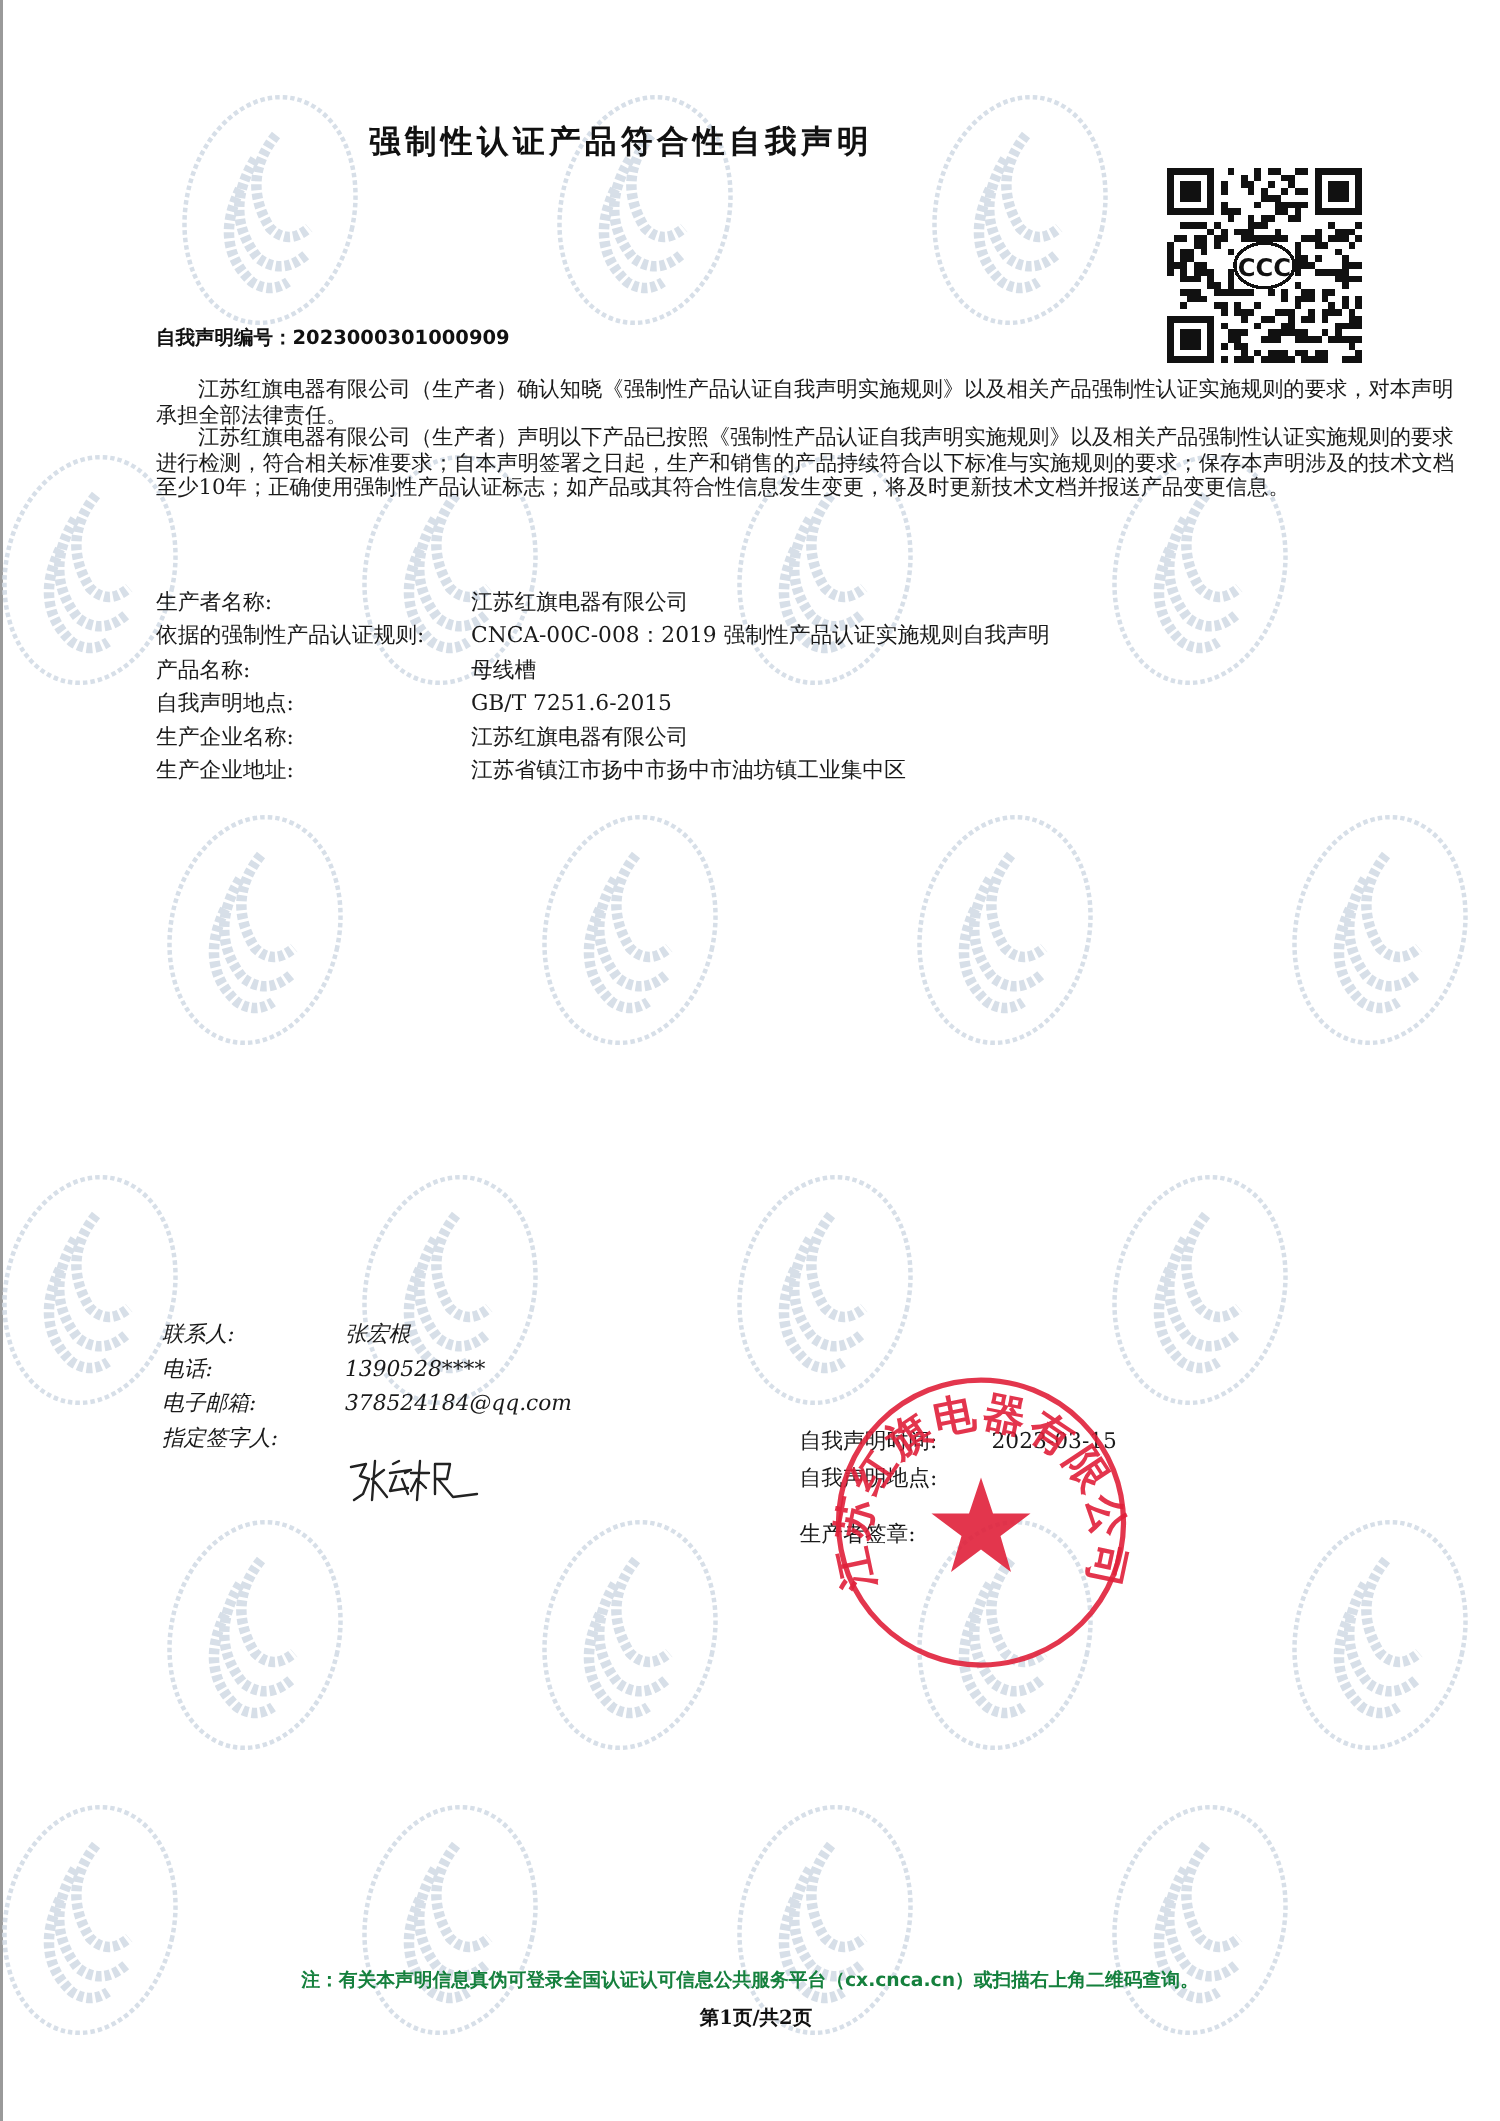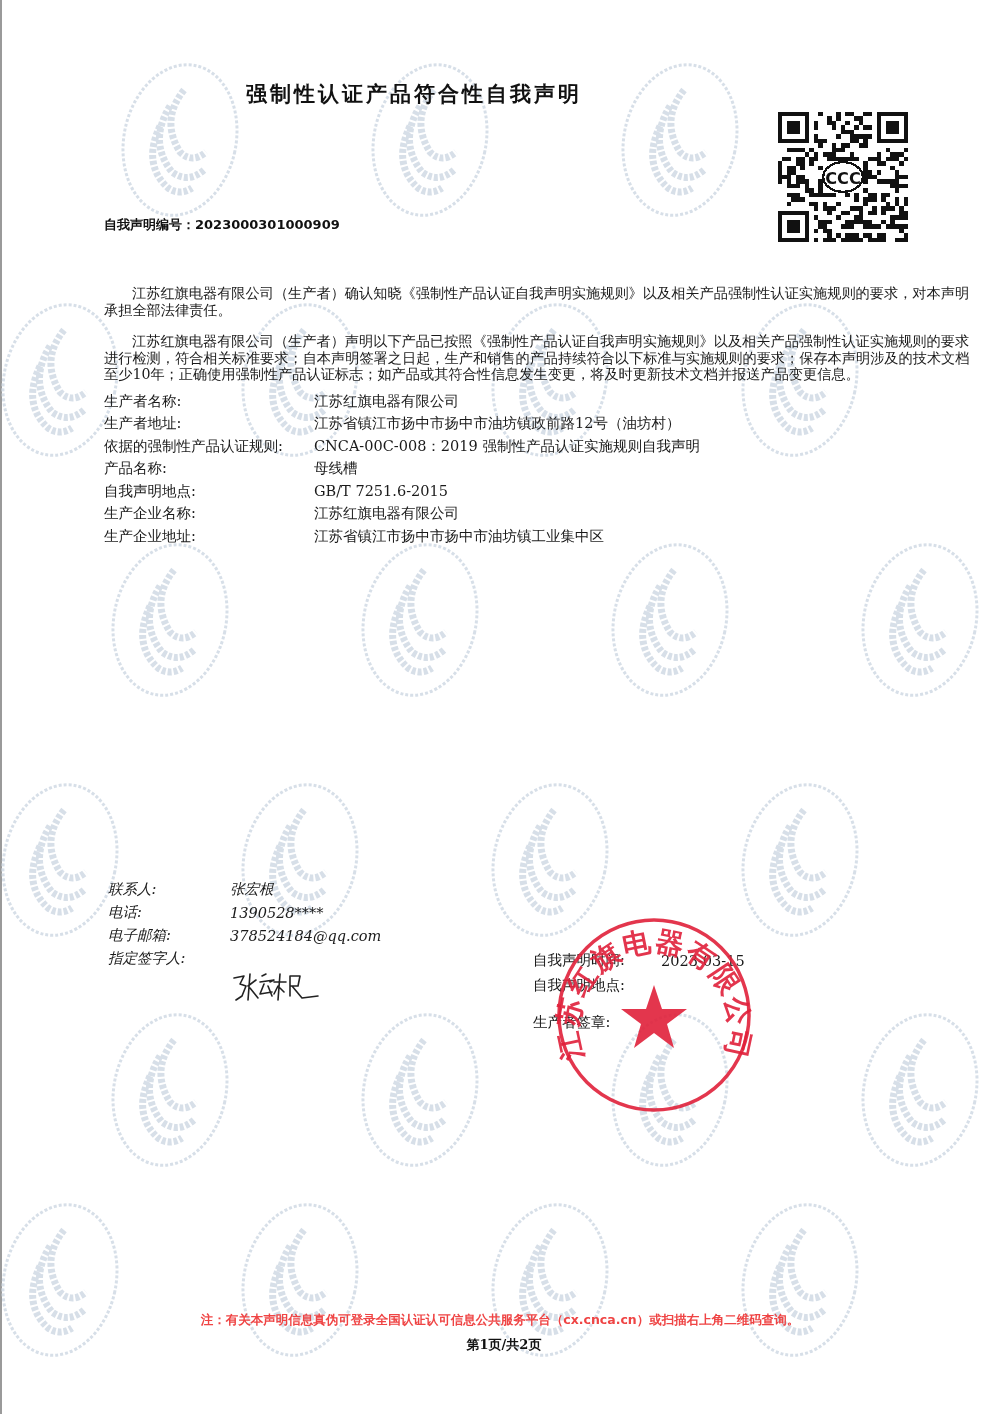--- a/index.html
+++ b/index.html
@@ -14,39 +14,39 @@
   .wm { position: absolute; width: 120px; height: 160px; }
   .title {
     position: absolute; top: 80px; left: 0; width: 828px; text-align: center;
     font-family: "DejaVu Sans", sans-serif; font-weight: bold; font-size: 21px; letter-spacing: 3px; color: #111;
   }
   .qr { position: absolute; left: 778px; top: 112px; width: 130px; height: 130px; }
   .decl-no {
     position: absolute; left: 104px; top: 216px;
     font-family: "DejaVu Sans", sans-serif; font-weight: bold; font-size: 13px; color: #111;
   }
-  .para { position: absolute; left: 104px; width: 872px; font-size: 14.2px; line-height: 16.5px; color: #1a1a1a; margin-top: 33px; }
+  .para { position: absolute; left: 104px; width: 872px; font-size: 14.2px; line-height: 16.5px; color: #1a1a1a; }
   .para .indent { display: inline-block; width: 28px; }
   .p1 { top: 252px; }
-  .p2 { top: 300px; }
+  .p2 { top: 284px; }
   .fields { position: absolute; left: 104px; top: 390px; width: 700px; }
   .field-row { display: flex; height: 22.5px; align-items: center; font-size: 14.5px; }
   .field-label { width: 210px; }
   .field-value { flex: 1; }
   .contact { position: absolute; left: 108px; top: 878px; font-style: italic; }
   .contact .row { display: flex; height: 23px; align-items: center; font-size: 14.5px; }
   .contact .lbl { width: 122px; }
   .sign-right { position: absolute; left: 533px; top: 900px; margin-top: 48px; }
   .sign-right .row { display: flex; height: 25px; align-items: center; font-size: 14.5px; }
   .sign-right .lbl { width: 128px; }
   .signature { position: absolute; left: 230px; top: 970px; width: 90px; height: 36px; }
   .stamp { position: absolute; left: 554px; top: 915px; width: 200px; height: 200px; }
   .note {
     position: absolute; left: 0; top: 1312px; width: 1000px; text-align: center;
-    font-family: "DejaVu Sans", sans-serif; font-weight: bold; font-size: 12.5px; color: #ef4444;
+    font-family: "DejaVu Sans", sans-serif; font-weight: bold; font-size: 12.5px; color: #15803d;
   }
   .page-num {
     position: absolute; left: 0; top: 1336px; width: 1000px; text-align: center;
     font-weight: bold; font-size: 13px; color: #111; padding-left: 8px; box-sizing: border-box;
   }
 </style>
 </head>
 <body>
 
 <div class="edge-left"></div>
@@ -475,24 +475,20 @@
 
 <div class="para p1"><span class="indent"></span><span>江苏红旗电器有限公司（生产者）确认知晓《强制性产品认证自我声明实施规则》以及相关产品强制性认证实施规则的要求，对本声明承担全部法律责任。</span></div>
 <div class="para p2"><span class="indent"></span><span>江苏红旗电器有限公司（生产者）声明以下产品已按照《强制性产品认证自我声明实施规则》以及相关产品强制性认证实施规则的要求进行检测，符合相关标准要求；自本声明签署之日起，生产和销售的产品持续符合以下标准与实施规则的要求；保存本声明涉及的技术文档至少10年；正确使用强制性产品认证标志；如产品或其符合性信息发生变更，将及时更新技术文档并报送产品变更信息。</span></div>
 
 <div class="fields">
   <div class="field-row">
       <span class="field-label">生产者名称:</span>
       <span class="field-value">江苏红旗电器有限公司</span>
     </div>
   <div class="field-row">
-      <span class="field-label">生产者地址:</span>
-      <span class="field-value">江苏省镇江市扬中市扬中市油坊镇政前路12号（油坊村）</span>
-    </div>
-  <div class="field-row">
       <span class="field-label">依据的强制性产品认证规则:</span>
       <span class="field-value">CNCA-00C-008：2019  强制性产品认证实施规则自我声明</span>
     </div>
   <div class="field-row">
       <span class="field-label">产品名称:</span>
       <span class="field-value">母线槽</span>
     </div>
   <div class="field-row">
       <span class="field-label">自我声明地点:</span>
       <span class="field-value">GB/T 7251.6-2015</span>

